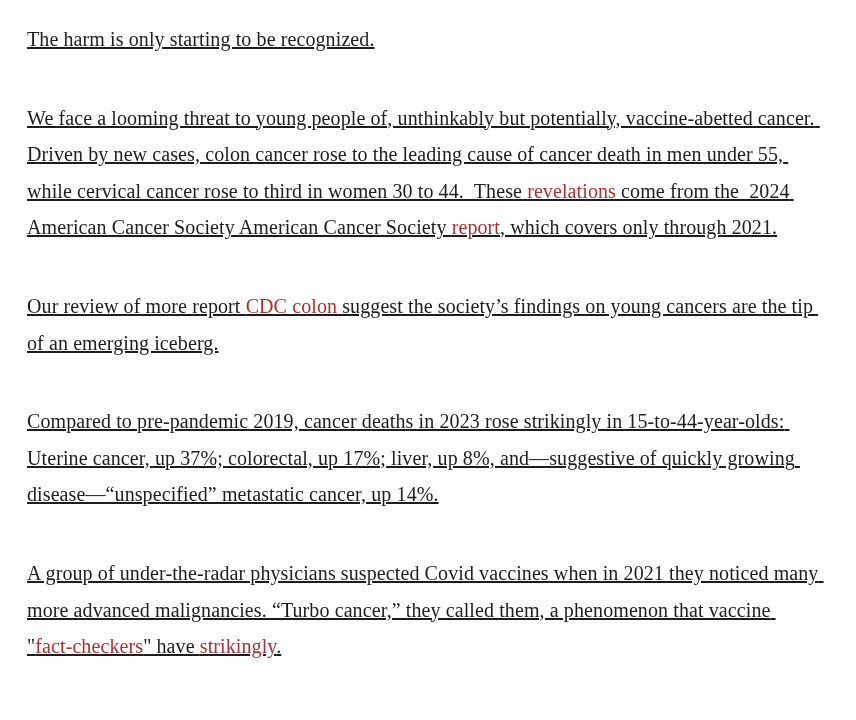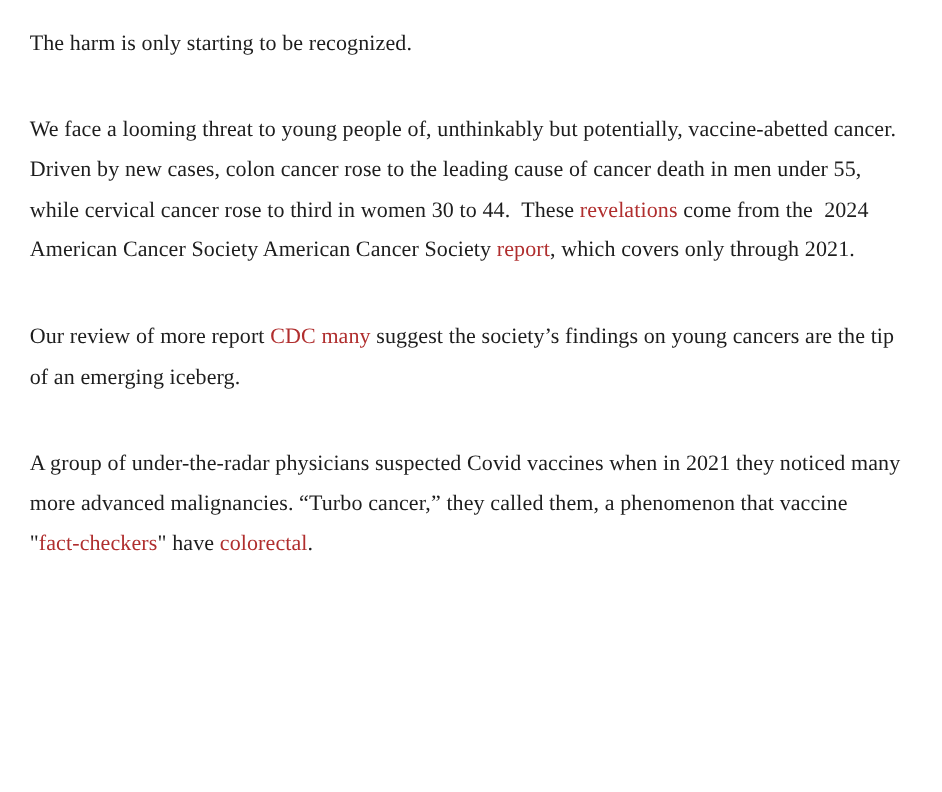--- a/index.html
+++ b/index.html
@@ -11,35 +11,37 @@
     height: 720px;
     overflow: hidden;
     background: var(--bg-color, #ffffff);
     font-family: "Liberation Serif", "DejaVu Serif", serif;
     color: var(--text-color, #1d1d1d);
   }
   .article {
     box-sizing: content-box;
     width: 792px;
     padding: 21px 0 0 27px;
+    text-decoration: underline;
   }
   .para {
     margin: 0 0 42px 0;
     font-size: 20px;
     line-height: 36.6px;
     white-space: pre-wrap;
     letter-spacing: 0.1px;
   }
   .para a.link {
     color: var(--link-color, #b02e2e);
     text-decoration: none;
     cursor: pointer;
   }
 </style>
 </head>
 <body>
 
 <main class="article" id="article">
     <p class="para"><span>The harm is only starting to be recognized.</span></p>
     <p class="para"><span>We face a looming threat to young people of, unthinkably but potentially, vaccine-abetted cancer. Driven by new cases, colon cancer rose to the leading cause of cancer death in men under 55, while cervical cancer rose to third in women 30 to 44.  These </span><a class="link" href="#">revelations</a><span> come from the  2024 American Cancer Society American Cancer Society </span><a class="link" href="#">report</a><span>, which covers only through 2021.</span></p>
-    <p class="para"><span>Our review of more report </span><a class="link" href="#">CDC many</a><span> suggest the society’s findings on young cancers are the tip of an emerging iceberg.</span></p>
-    <p class="para"><span>A group of under-the-radar physicians suspected Covid vaccines when in 2021 they noticed many more advanced malignancies. “Turbo cancer,” they called them, a phenomenon that vaccine "</span><a class="link" href="#">fact-checkers</a><span>" have </span><a class="link" href="#">colorectal</a><span>.</span></p>
+    <p class="para"><span>Our review of more report </span><a class="link" href="#">CDC colon</a><span> suggest the society’s findings on young cancers are the tip of an emerging iceberg.</span></p>
+    <p class="para"><span>Compared to pre-pandemic 2019, cancer deaths in 2023 rose strikingly in 15-to-44-year-olds: Uterine cancer, up 37%; colorectal, up 17%; liver, up 8%, and—suggestive of quickly growing disease—“unspecified” metastatic cancer, up 14%.</span></p>
+    <p class="para"><span>A group of under-the-radar physicians suspected Covid vaccines when in 2021 they noticed many more advanced malignancies. “Turbo cancer,” they called them, a phenomenon that vaccine "</span><a class="link" href="#">fact-checkers</a><span>" have </span><a class="link" href="#">strikingly</a><span>.</span></p>
   </main>
 
 </body></html>

